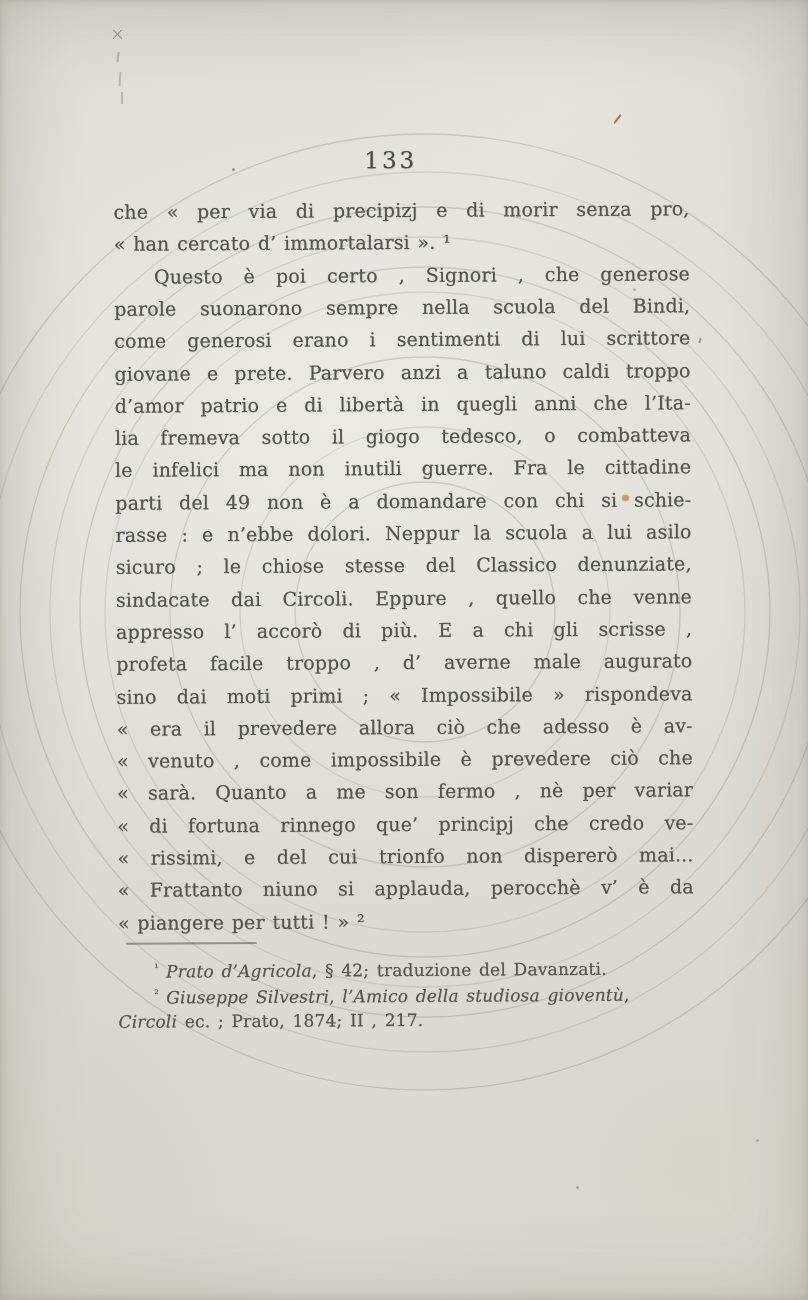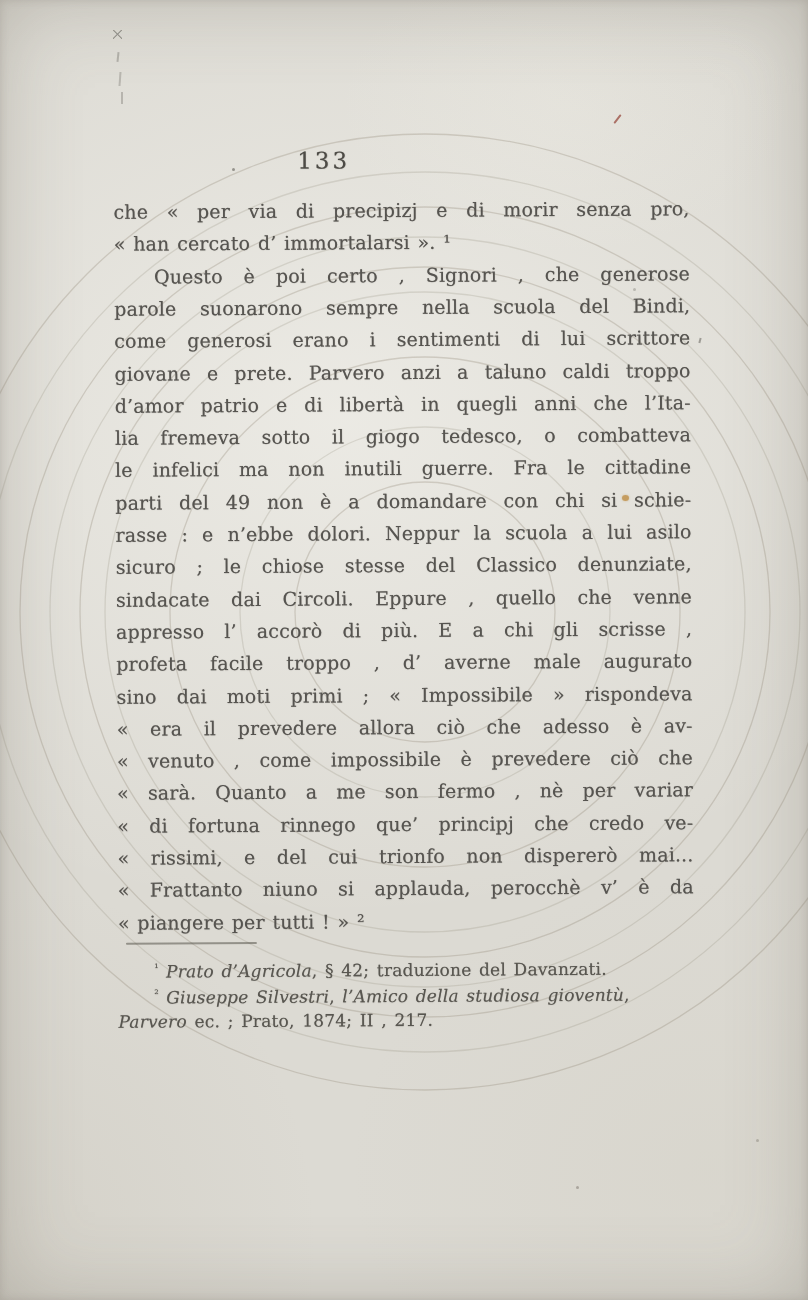--- a/index.html
+++ b/index.html
@@ -17,21 +17,21 @@
       #dcdad3;
     box-shadow: inset 0 0 80px rgba(108,102,90,.30), inset 0 0 10px rgba(108,102,90,.22);
   }
   .content{
     position:absolute;inset:0;
     transform:rotate(-0.35deg);
     transform-origin:400px 620px;
   }
   .pgnum{
     position:absolute;top:147px;left:300px;width:120px;
-    text-align:left;font-size:23px;letter-spacing:3px;
+    text-align:right;font-size:23px;letter-spacing:3px;
     color:#4d4b46;text-shadow:0.3px 0.3px 0.8px rgba(70,68,62,.5);
   }
   .line{
     position:absolute;left:116px;width:576px;height:30px;
     font-size:19px;line-height:27px;letter-spacing:.15px;word-spacing:1.5px;
     color:#565450;text-shadow:0.2px 0.2px 0.7px rgba(72,70,64,.55);
   }
   .line.j{text-align:justify;text-align-last:justify;}
   .line.ind{text-indent:40px;}
   .fnrule{
@@ -94,21 +94,21 @@
         <div class="line j" style="top: 843px;">« rissimi, e del cui trionfo non dispererò mai...</div>
         <div class="line j" style="top: 875.3px;">« Frattanto niuno si applauda, perocchè v’ è da</div>
         <div class="line" style="top: 907.6px;">« piangere per tutti ! » ²</div>
       </div>
 
     <div class="fnrule"></div>
 
     <div>
         <div class="fn ind" style="top: 955px;"><span class="sup">¹ </span><span class="i">Prato d’Agricola</span><span class="">, § 42; traduzione del Davanzati.</span></div>
         <div class="fn ind" style="top: 981.4px;"><span class="sup">² </span><span class="i">Giuseppe Silvestri</span><span class="">, </span><span class="i">l’Amico della studiosa gioventù</span><span class="">,</span></div>
-        <div class="fn" style="top: 1007.8px;"><span class="i">Parvero</span><span class=""> ec. ; Prato, 1874; II , 217.</span></div>
+        <div class="fn" style="top: 1007.8px;"><span class="i">Circoli</span><span class=""> ec. ; Prato, 1874; II , 217.</span></div>
       </div>
 
   </div>
 
   <div class="speck" style="left:113px;top:30px;width:9px;height:9px;opacity:.55;
               background:linear-gradient(45deg,transparent 44%,rgba(88,86,80,.9) 48%,rgba(88,86,80,.9) 54%,transparent 58%),
                          linear-gradient(-45deg,transparent 44%,rgba(88,86,80,.9) 48%,rgba(88,86,80,.9) 54%,transparent 58%);"></div>
   <div class="speck" style="left:117px;top:52px;width:2px;height:10px;background:rgba(95,92,86,.35);transform:rotate(6deg);"></div>
   <div class="speck" style="left:119px;top:72px;width:2px;height:14px;background:rgba(95,92,86,.30);transform:rotate(4deg);"></div>
   <div class="speck" style="left:121px;top:92px;width:2px;height:12px;background:rgba(95,92,86,.32);"></div>

